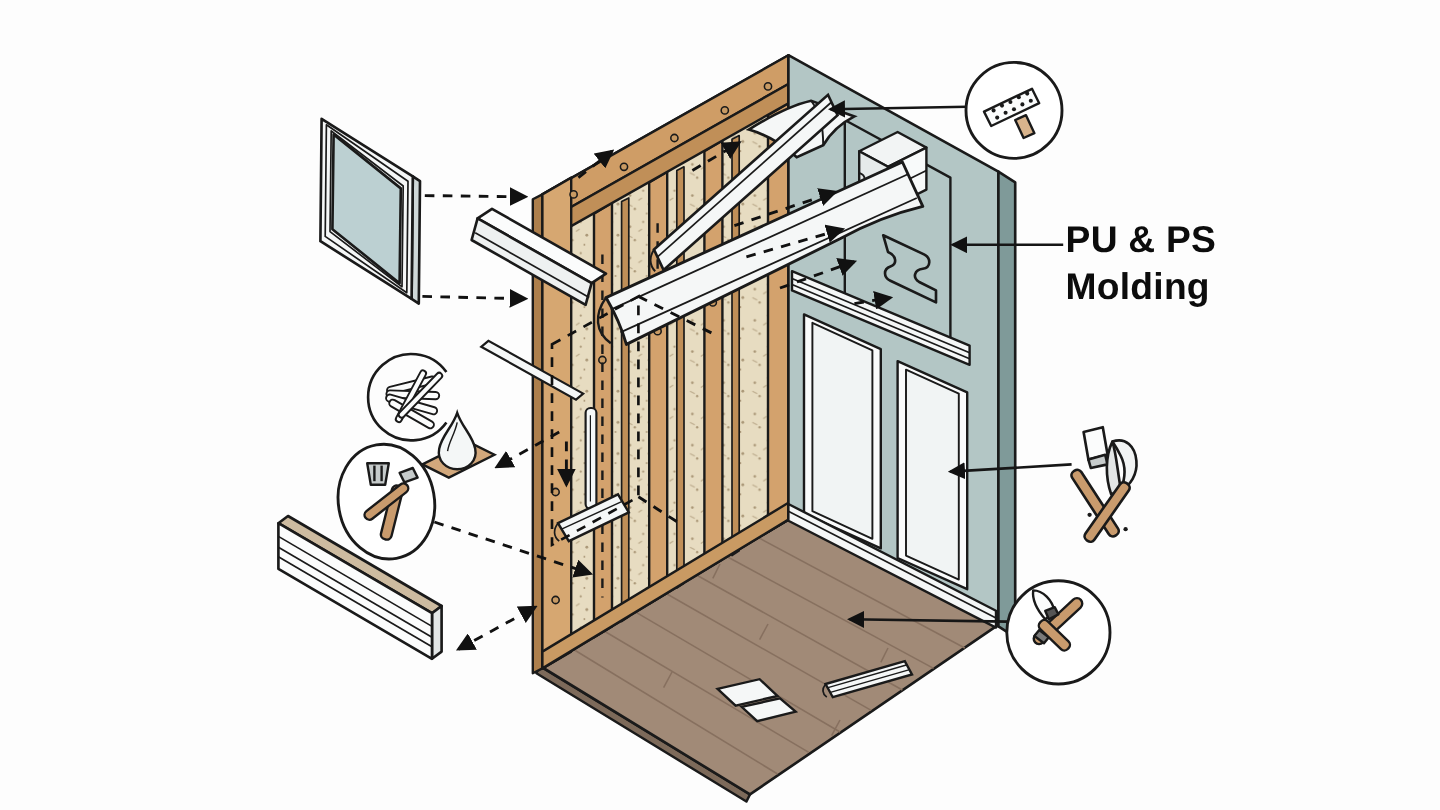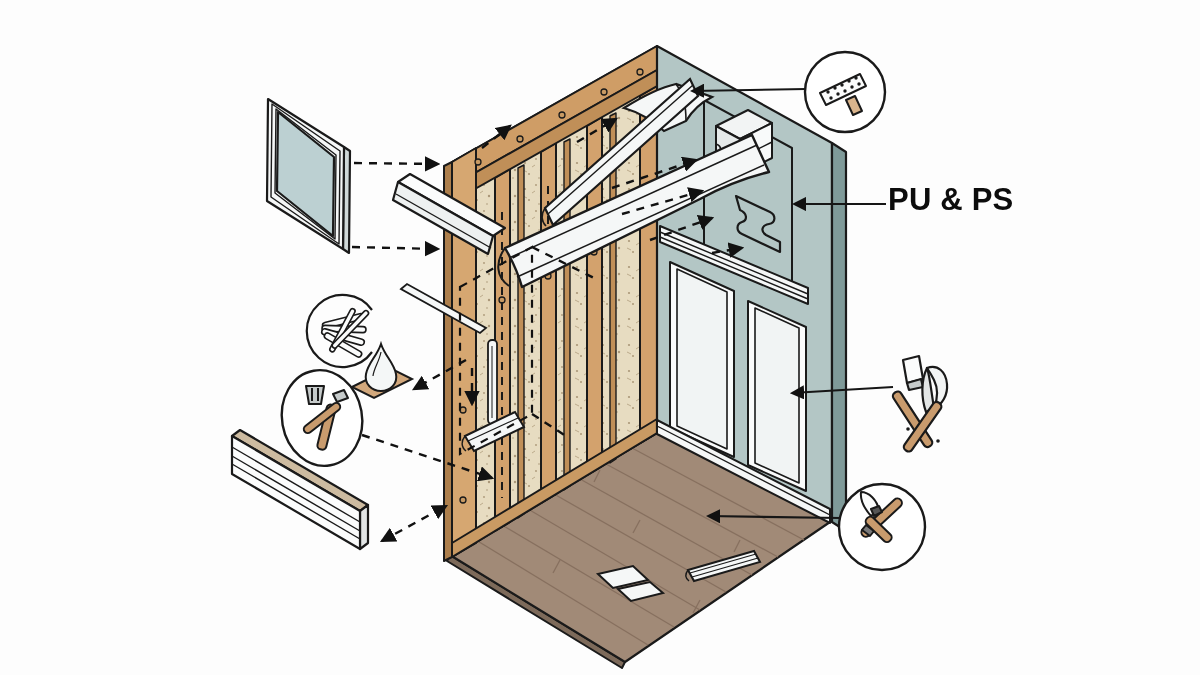--- a/index.html
+++ b/index.html
@@ -286,14 +286,15 @@
       <polygon points="866,525 874,531 870,536 862,530" fill="#7a7a7a"></polygon>
       <path d="M861,492 C869,492 877,500 879,510 L871,516 C864,508 860,500 861,492 Z" fill="#fbfcfc"></path>
       <polygon points="871,509 879,506 882,512 874,516" fill="#555"></polygon>
       <rect x="874" y="513" width="9" height="32" rx="4" fill="#c99b6d" transform="rotate(-46 879 529)"></rect>
     </g>
   </g>
 </svg>
 
 <div class="diagram-label">
   <span>PU &amp; PS</span>
+  <span>Molding</span>
 </div>
 </div>
 
 </body></html>

